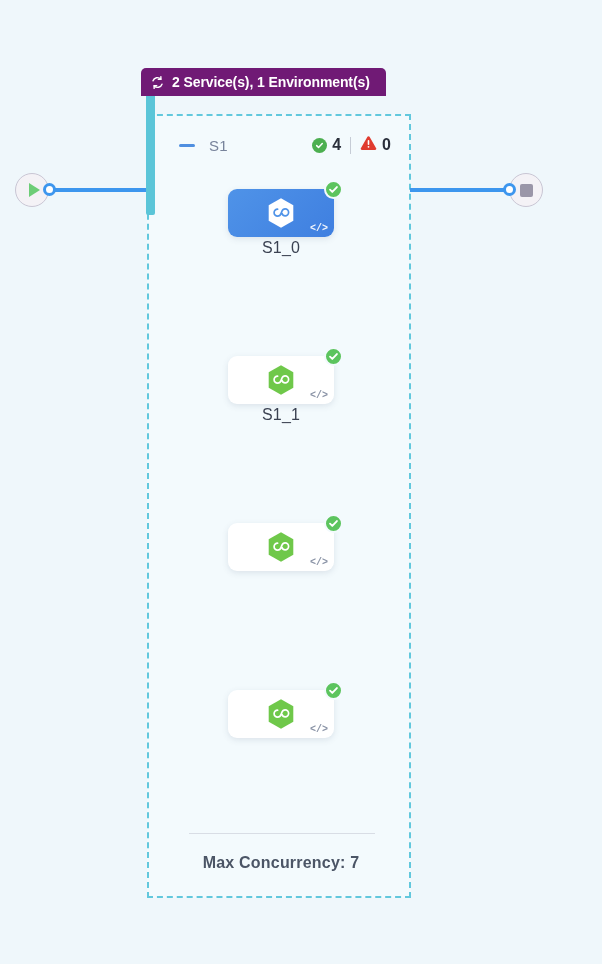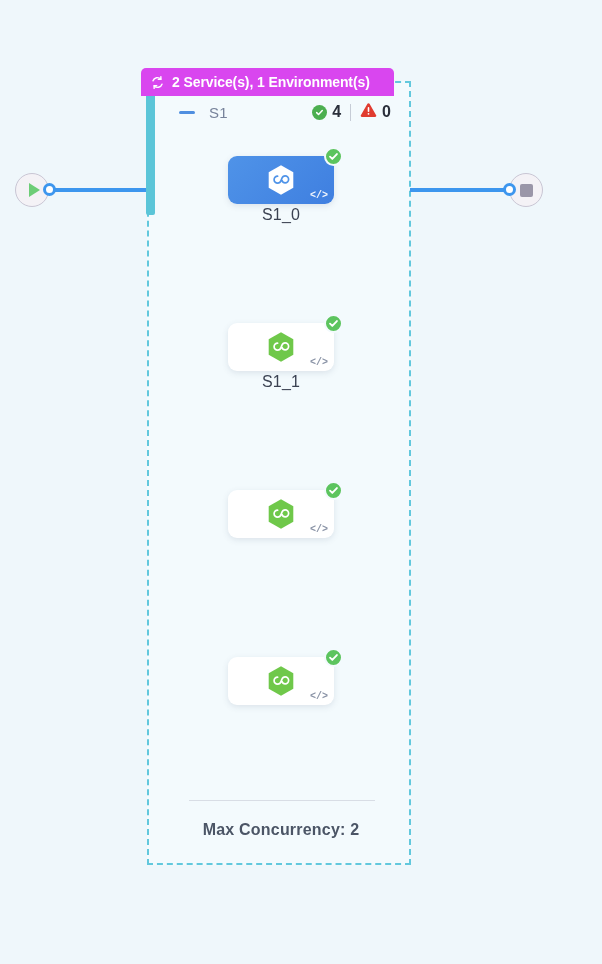--- a/index.html
+++ b/index.html
@@ -60,42 +60,42 @@
     background: #3d96ee;
     top: 188px;
     z-index: 4;
   }
   .conn-line.l { left: 50px;  width: 97px; }
   .conn-line.r { left: 410px; width: 96px; }
 
   
   #group {
     position: absolute;
-    left: 147px; top: 81px;
+    left: 147px; top: 114px;
     width: 264px; height: 784px;
     border: 2px dashed #62c8dd;
     background: #f3fafd;
   }
   
   #group-stub {
     position: absolute;
     left: 146px; top: 68px;
     width: 9px; height: 147px;
     background: #5bc5d8;
     border-radius: 0 0 2px 2px;
     z-index: 5;
   }
 
   
   #group-tab {
     position: absolute;
     left: 141px; top: 68px;
     height: 28px;
-    padding: 0 24px 0 9px;
-    background: #d946ef;
+    padding: 0 16px 0 9px;
+    background: #701a75;
     border-radius: 5px 5px 0 0;
     display: flex; align-items: center; gap: 7px;
     color: #ffffff;
     font-size: 14px; font-weight: bold;
     letter-spacing: -0.1px;
     white-space: nowrap;
     z-index: 7;
   }
   #group-tab svg { display: block; }
 
@@ -319,16 +319,16 @@
         <span class="code-icon">&lt;/&gt;</span>
         <span class="status-badge">
           <svg width="11" height="11" viewBox="0 0 12 12" fill="none" stroke="#ffffff" stroke-width="2" stroke-linecap="round" stroke-linejoin="round">
             <path d="M2.2 6.2l2.5 2.5 5-5.4"></path>
           </svg>
         </span>
       </div>
     </div>
 
     <div class="grp-divider"></div>
-    <div class="grp-footer">Max Concurrency: 2</div>
+    <div class="grp-footer">Max Concurrency: 7</div>
 
   </div>
 </div>
 
 </body></html>

